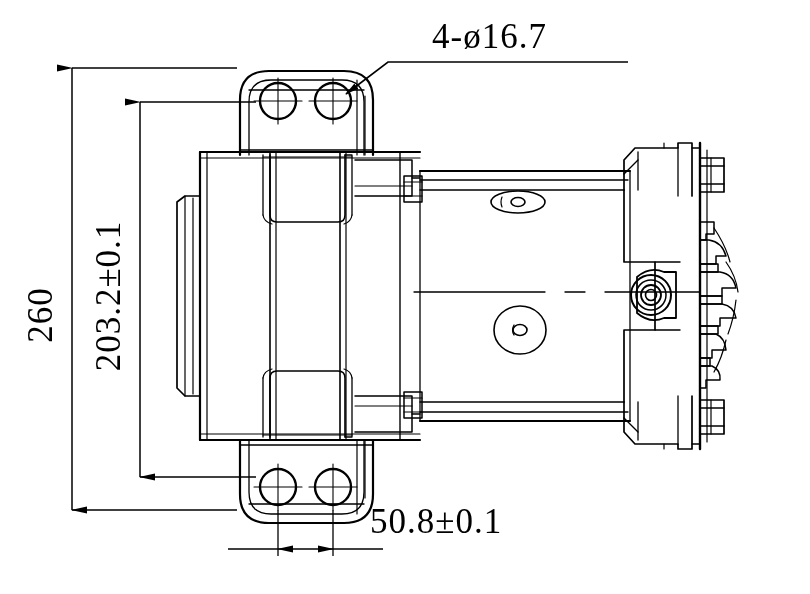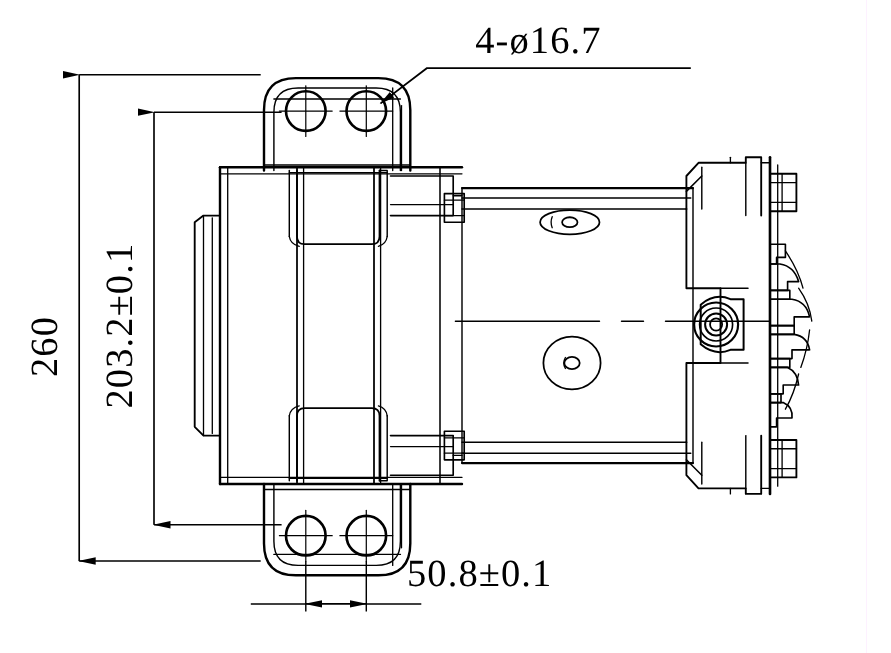--- a/index.html
+++ b/index.html
@@ -8,21 +8,21 @@
     padding: 0;
     background: #ffffff;
   }
   body {
     font-family: "Liberation Serif", serif;
   }
   #drawing-sheet {
     position: relative;
     width: 788px;
     height: 594px;
-    background: #f0abfc;
+    background: #b91c1c;
     overflow: hidden;
   }
   #drawing-svg {
     position: absolute;
     top: 0;
     left: 0;
     width: 810px;
     height: 594px;
     display: block;
   }

